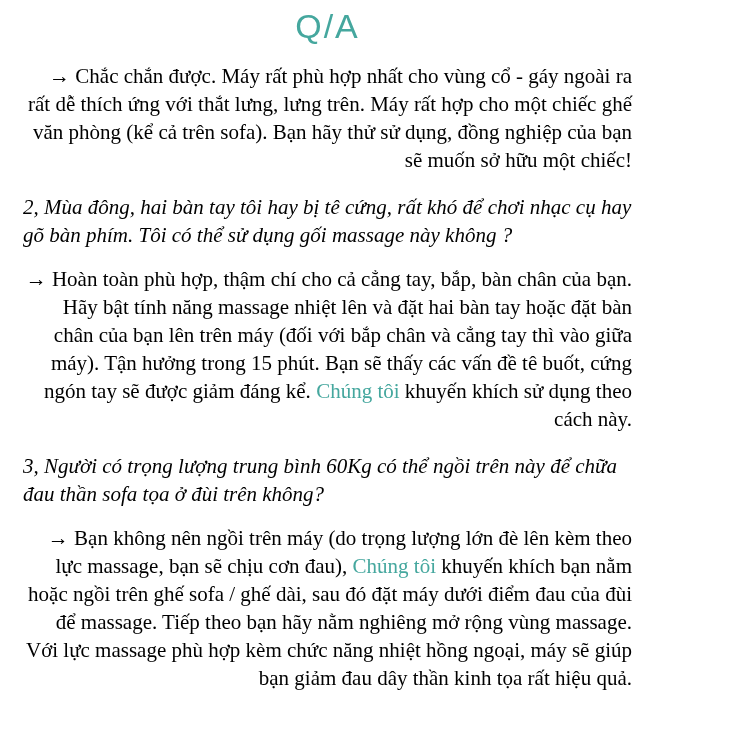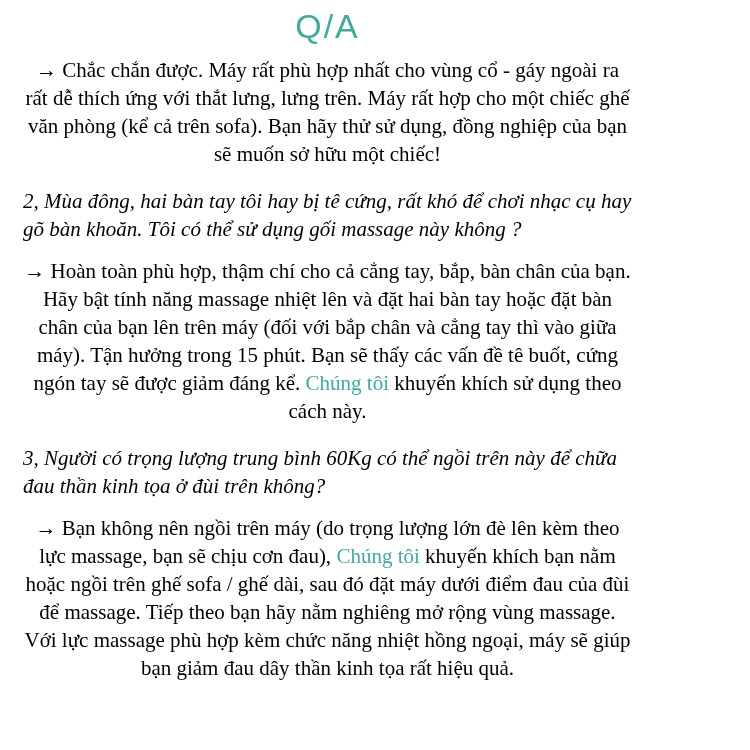--- a/index.html
+++ b/index.html
@@ -32,29 +32,29 @@
     font-style: italic;
     font-size: 21px;
     line-height: 28px;
     margin: 0 0 14px 0;
     text-align: left;
   }
   p.answer {
     font-style: normal;
     font-size: 21px;
     line-height: 28px;
-    margin: 8px 0 19px 0;
-    text-align: center;
+    margin: 16px 0 19px 0;
+    text-align: right;
   }
 </style>
 </head>
 <body>
 
 <div class="page">
   <h1 class="title" style="color: rgb(69, 167, 158);">Q/A</h1>
   <div id="qa-container">
       <p class="answer"><span>→ Chắc chắn được. Máy rất phù hợp nhất cho vùng cổ - gáy ngoài ra rất dễ thích ứng với thắt lưng, lưng trên. Máy rất hợp cho một chiếc ghế văn phòng (kể cả trên sofa). Bạn hãy thử sử dụng, đồng nghiệp của bạn sẽ muốn sở hữu một chiếc!</span></p>
-      <p class="question">2, Mùa đông, hai bàn tay tôi hay bị tê cứng, rất khó để chơi nhạc cụ hay gõ bàn khoăn. Tôi có thể sử dụng gối massage này không ?</p>
+      <p class="question">2, Mùa đông, hai bàn tay tôi hay bị tê cứng, rất khó để chơi nhạc cụ hay gõ bàn phím. Tôi có thể sử dụng gối massage này không ?</p>
       <p class="answer"><span>→ Hoàn toàn phù hợp, thậm chí cho cả cẳng tay, bắp, bàn chân của bạn. Hãy bật tính năng massage nhiệt lên và đặt hai bàn tay hoặc đặt bàn chân của bạn lên trên máy (đối với bắp chân và cẳng tay thì vào giữa máy). Tận hưởng trong 15 phút. Bạn sẽ thấy các vấn đề tê buốt, cứng ngón tay sẽ được giảm đáng kể. </span><span style="color: rgb(69, 167, 158);">Chúng tôi</span><span> khuyến khích sử dụng theo cách này.</span></p>
-      <p class="question">3, Người có trọng lượng trung bình 60Kg có thể ngồi trên này để chữa đau thần kinh tọa ở đùi trên không?</p>
+      <p class="question">3, Người có trọng lượng trung bình 60Kg có thể ngồi trên này để chữa đau thần sofa tọa ở đùi trên không?</p>
       <p class="answer"><span>→ Bạn không nên ngồi trên máy (do trọng lượng lớn đè lên kèm theo lực massage, bạn sẽ chịu cơn đau), </span><span style="color: rgb(69, 167, 158);">Chúng tôi</span><span> khuyến khích bạn nằm hoặc ngồi trên ghế sofa / ghế dài, sau đó đặt máy dưới điểm đau của đùi để massage. Tiếp theo bạn hãy nằm nghiêng mở rộng vùng massage. Với lực massage phù hợp kèm chức năng nhiệt hồng ngoại, máy sẽ giúp bạn giảm đau dây thần kinh tọa rất hiệu quả.</span></p>
     </div>
 </div>
 
 </body></html>

